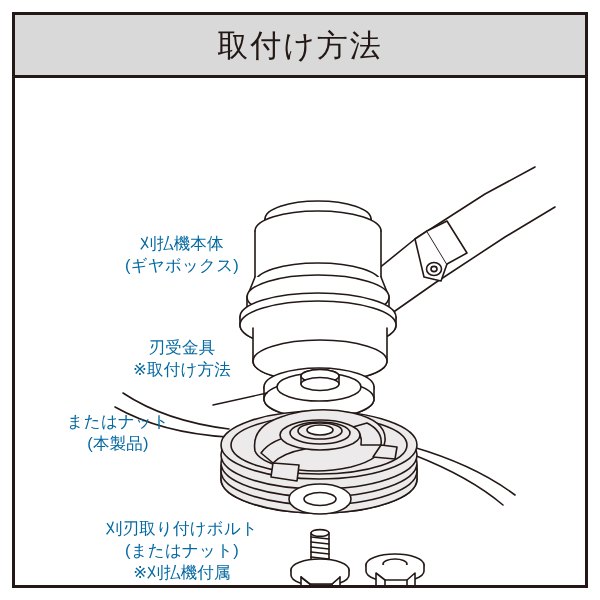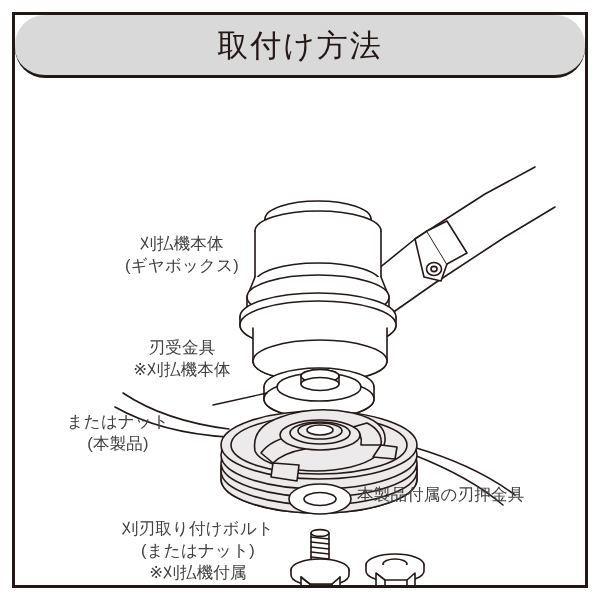--- a/index.html
+++ b/index.html
@@ -20,21 +20,21 @@
     background:#ffffff;
   }
 
   .header-band{
     position:absolute;
     left:0;top:0;
     width:100%;height:63px;
     background:#d9d9d9;
     border-bottom:3px solid #231815;
     box-sizing:border-box;
-    display:flex;align-items:center;justify-content:center;border-radius:30px;
+    display:flex;align-items:center;justify-content:center;
   }
   .header-title{
     font-size:31px;
     letter-spacing:2px;
     color:#231815;
     font-weight:400;
     line-height:1;
   }
 
   .intro{
@@ -50,34 +50,34 @@
 
   .figure{
     position:absolute;
     left:0;top:150px;
     width:570px;height:420px;
   }
   .figure svg{display:block;width:570px;height:420px;}
 
   .lbl{
     position:absolute;
-    color:#404040;
+    color:#0369a1;
     font-size:16.5px;
     line-height:1.32;
     letter-spacing:0.2px;
     white-space:pre-line;
   }
   .lbl.center{text-align:center;}
   .lbl.left{text-align:left;}
 
   #label-gearbox{left:92px;top:218px;width:150px;}
   #label-holder{left:92px;top:322px;width:150px;}
   #label-cutter{left:28px;top:396px;width:150px;}
   #label-presser{left:342px;top:469px;width:230px;}
-  #label-bolt{left:88px;top:503px;width:190px;}
+  #label-bolt{left:72px;top:503px;width:190px;}
 </style>
 </head>
 <body>
 
 <div id="root">
 
   <div class="frame">
 
     <div class="header-band">
       <div class="header-title">取付け方法</div>
@@ -197,25 +197,24 @@
             <path d="M198 240 L252 228" fill="none"></path>
           </g>
         </g>
       </svg>
     </div>
 
     <div class="lbl center" id="label-gearbox">刈払機本体
 (ギヤボックス)</div>
 
     <div class="lbl center" id="label-holder">刃受金具
-※刈払機本体</div>
+※取付け方法</div>
 
     <div class="lbl center" id="label-cutter">またはナット
 (本製品)</div>
 
-    <div class="lbl left" id="label-presser">本製品付属の刃押金具</div>
 
     <div class="lbl center" id="label-bolt">刈刃取り付けボルト
 (またはナット)
 ※刈払機付属</div>
 
   </div>
 </div>
 
 </body></html>

